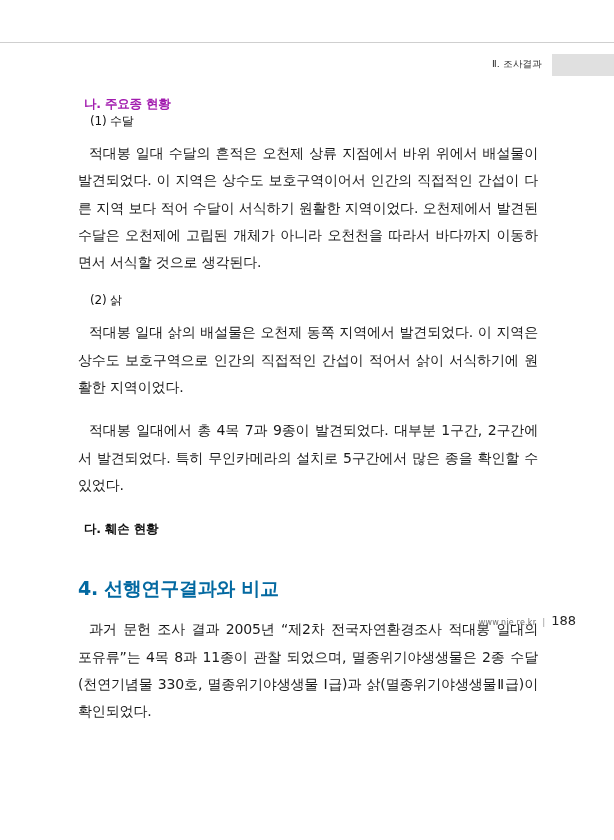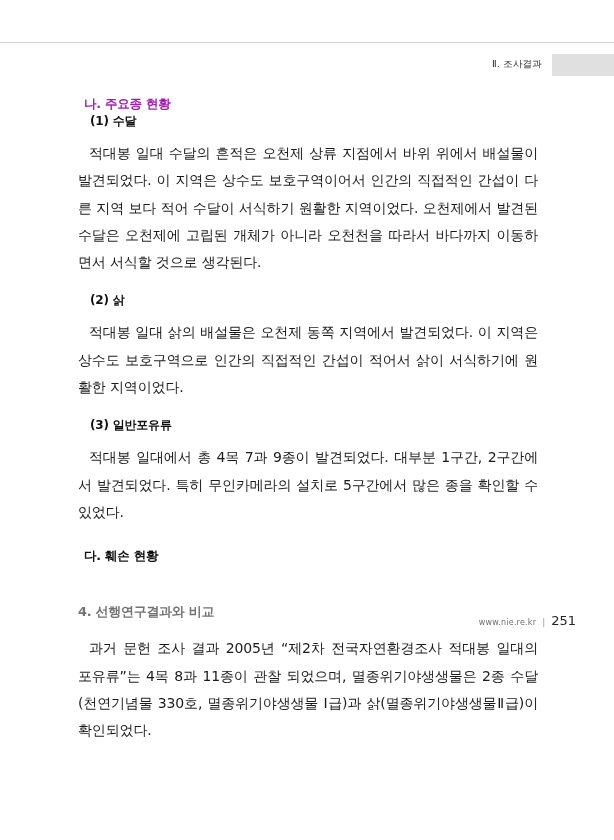--- a/index.html
+++ b/index.html
@@ -64,38 +64,38 @@
     color: #a21caf;
     letter-spacing: -0.2px;
   }
   .h-na {
     margin-top: 4px;
     margin-bottom: 26px;
     padding-left: 6px;
   }
   .h-sub {
     font-size: 12px;
-    font-weight: bold;
+    font-weight: normal;
     color: #111;
     padding-left: 12px;
     margin-bottom: 10px;
     letter-spacing: -0.2px;
   }
   .h-da {
     font-size: 12.5px;
     font-weight: bold;
     color: #111;
     padding-left: 6px;
     margin-bottom: 12px;
     letter-spacing: -0.2px;
   }
   .h-num {
-    font-size: 13px;
+    font-size: 19px;
     font-weight: bold;
-    color: #737373;
+    color: #0369a1;
     padding-left: 0px;
     margin-top: 38px;
     margin-bottom: 14px;
     letter-spacing: -0.3px;
   }
 
   p.para {
     font-size: 14px;
     line-height: 1.95;
     margin: 0 0 16px 0;
@@ -148,29 +148,28 @@
   <div class="content">
 
     <h2 class="section-head h-na">나. 주요종 현황</h2>
 
     <div class="h-sub">(1) 수달</div>
     <p class="para">적대봉 일대 수달의 흔적은 오천제 상류 지점에서 바위 위에서 배설물이 발견되었다. 이 지역은 상수도 보호구역이어서 인간의 직접적인 간섭이 다른 지역 보다 적어 수달이 서식하기 원활한 지역이었다. 오천제에서 발견된 수달은 오천제에 고립된 개체가 아니라 오천천을 따라서 바다까지 이동하면서 서식할 것으로 생각된다.</p>
 
     <div class="h-sub">(2) 삵</div>
     <p class="para">적대봉 일대 삵의 배설물은 오천제 동쪽 지역에서 발견되었다. 이 지역은 상수도 보호구역으로 인간의 직접적인 간섭이 적어서 삵이 서식하기에 원활한 지역이었다.</p>
 
-    <div class="h-sub">(3) 일반포유류</div>
     <p class="para tight">적대봉 일대에서 총 4목 7과 9종이 발견되었다. 대부분 1구간, 2구간에서 발견되었다. 특히 무인카메라의 설치로 5구간에서 많은 종을 확인할 수 있었다.</p>
 
     <div class="h-da">다. 훼손 현황</div>
 
     <div class="h-num">4. 선행연구결과와 비교</div>
     <p class="para">과거 문헌 조사 결과 2005년 “제2차 전국자연환경조사 적대봉 일대의 포유류”는 4목 8과 11종이 관찰 되었으며, 멸종위기야생생물은 2종 수달(천연기념물 330호, 멸종위기야생생물 Ⅰ급)과 삵(멸종위기야생생물Ⅱ급)이 확인되었다.</p>
 
   </div>
 
   <div class="footer">
     <span class="footer-url">www.nie.re.kr</span>
     <span class="footer-sep">|</span>
-    <span class="footer-page">251</span>
+    <span class="footer-page">188</span>
   </div>
 
 </div>
 
 </body></html>

